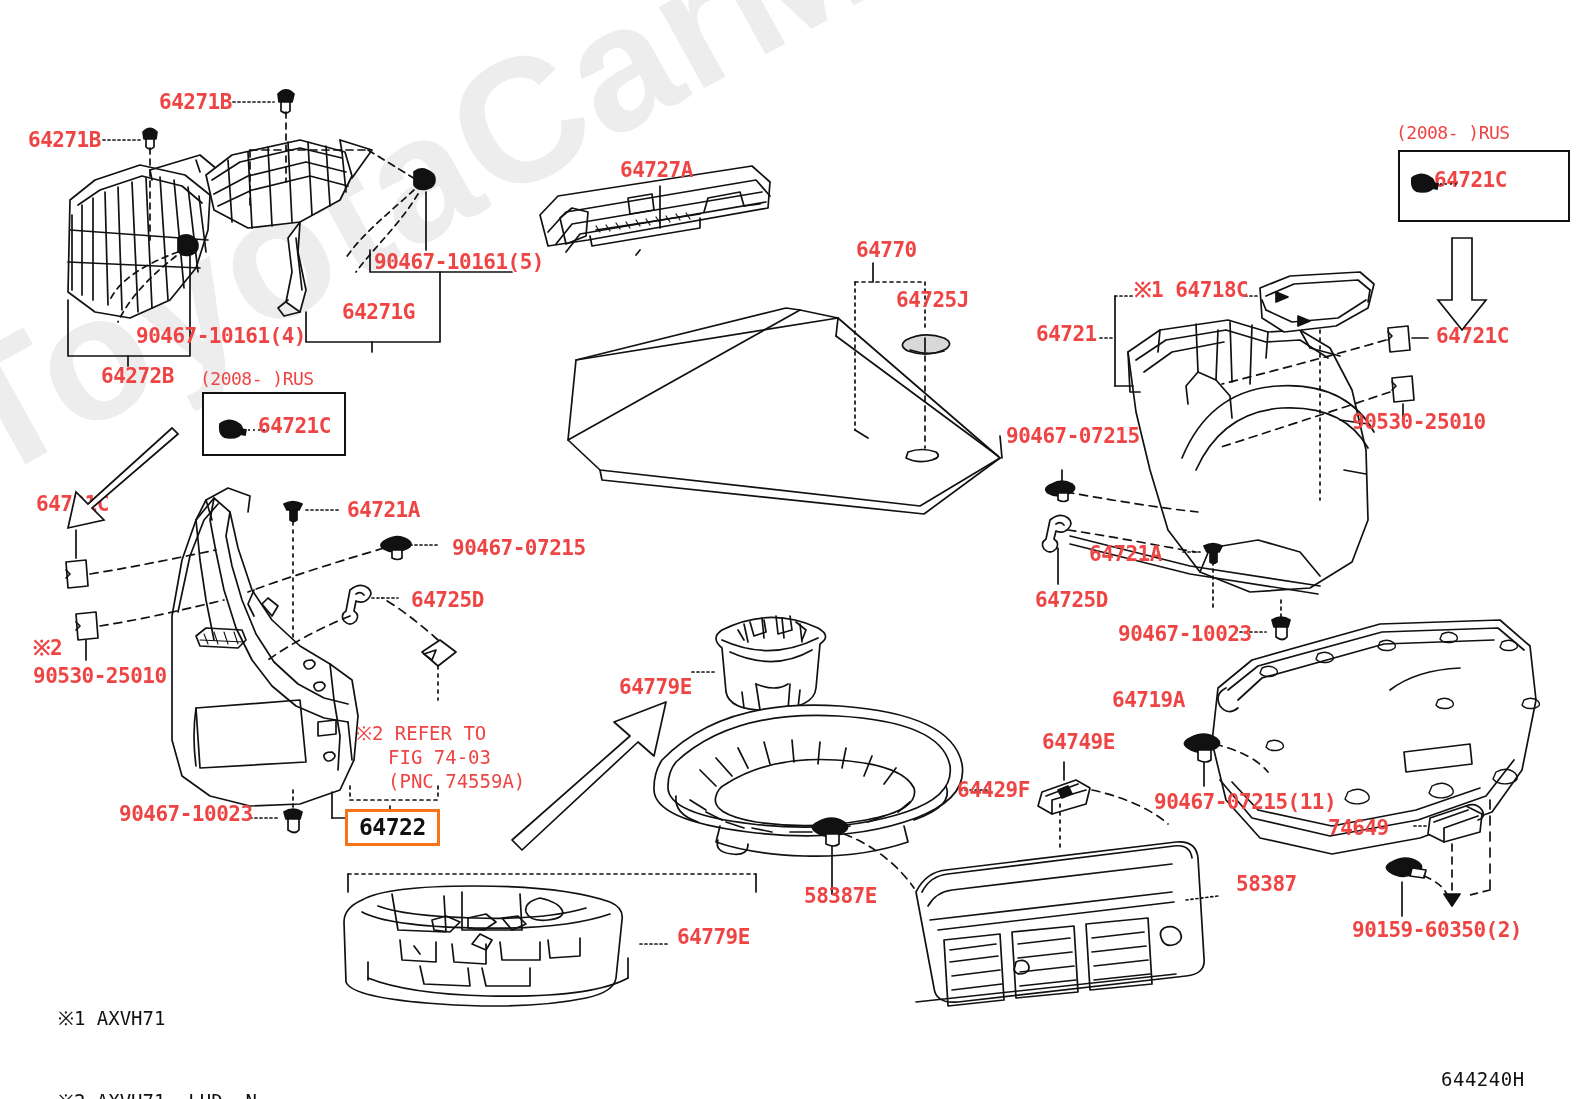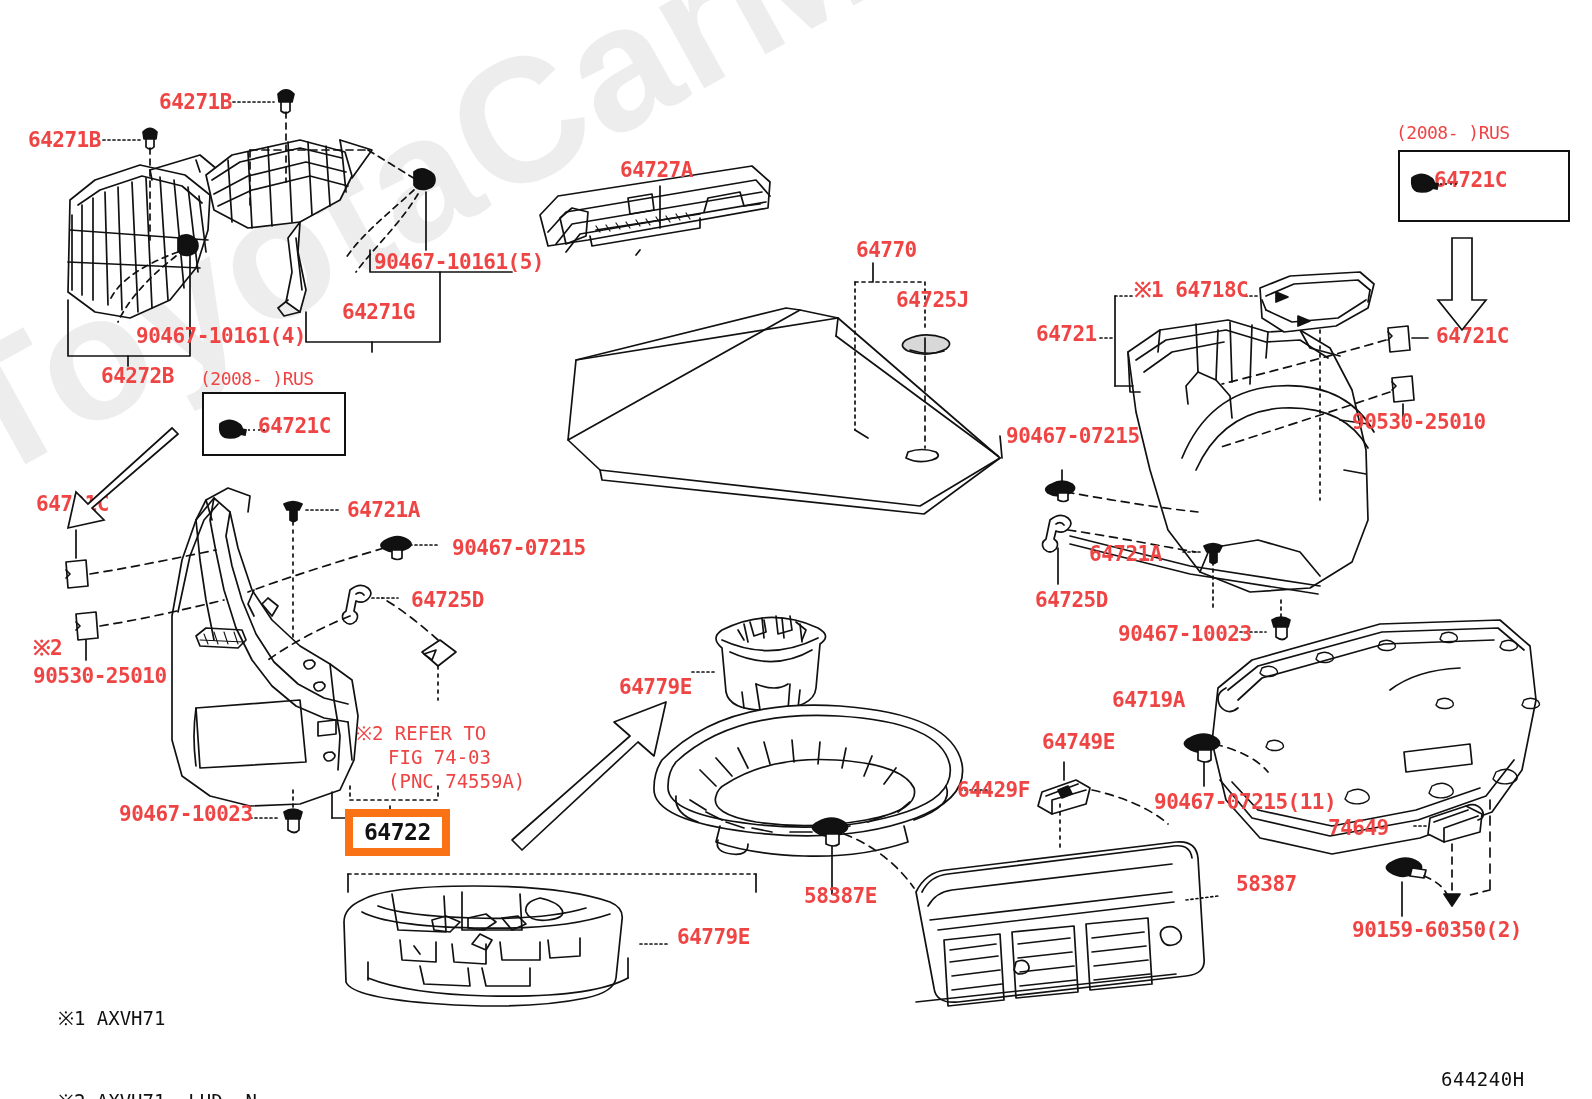--- a/index.html
+++ b/index.html
@@ -42,21 +42,21 @@
     letter-spacing:-0.5px;
     white-space:nowrap;
     color:#ef4444;
     line-height:1.18;
   }
   .lbl.note{font-size:19px;font-weight:400;letter-spacing:0;}
   .lbl.thin{font-weight:400;}
   
   .hl{
     position:absolute;
-    border:8px solid #f97316;
+    border:3px solid #f97316;
     background:#ffffff;
     padding:2px 11px 3px 11px;
     font-family:"DejaVu Sans Mono","Liberation Mono",monospace;
     font-size:23px;font-weight:700;letter-spacing:-0.5px;
     color:#111;
     z-index:4;
   }
   
   .inset{
     position:absolute;

